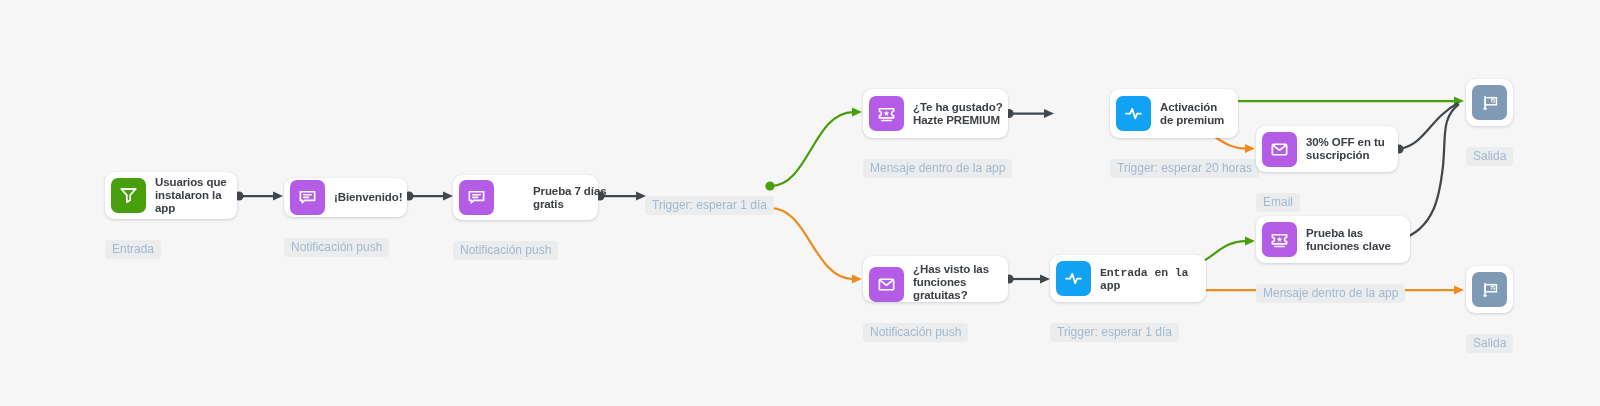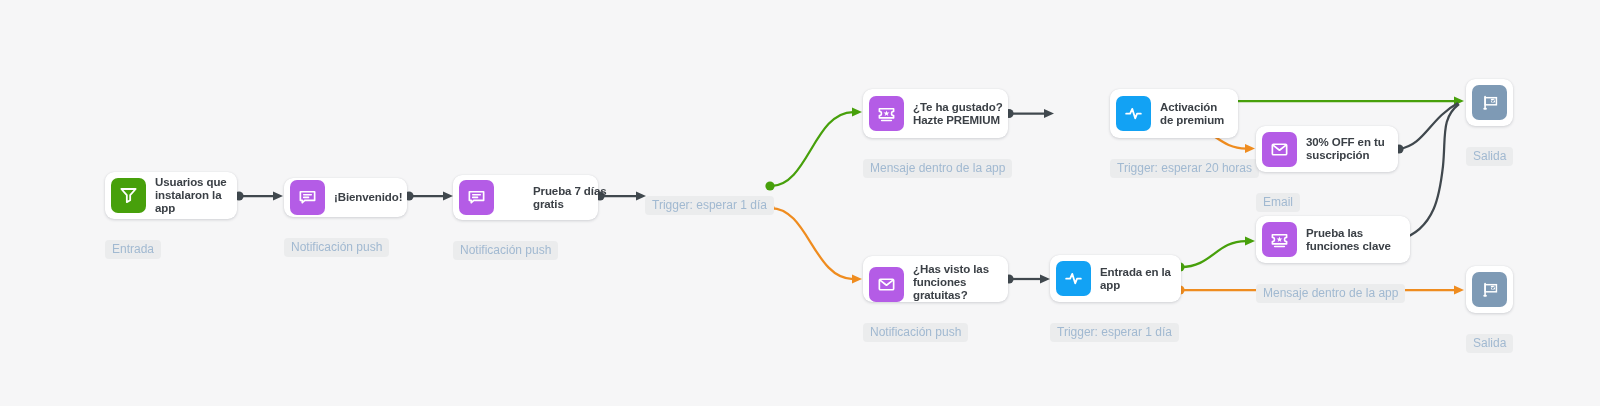--- a/index.html
+++ b/index.html
@@ -145,21 +145,21 @@
           <span class="icon" style="background: rgb(180, 92, 230);">
             <svg width="21" height="21" viewBox="0 0 20 20">
               <rect x="3.2" y="5" width="13.6" height="10" rx="1" fill="none" stroke="#fff" stroke-width="1.6"></rect>
               <path d="M3.8 5.8 L10 10.7 L16.2 5.8" fill="none" stroke="#fff" stroke-width="1.6" stroke-linejoin="round" stroke-linecap="round"></path>
             </svg>
           </span>
           <span class="title">¿Has visto las
 funciones
 gratuitas?</span>
         </div><span class="pill">Notificación push</span></div>
-      <div class="node" style="left: 1050px; top: 255px; width: 130px;"><div class="card" style="width: 131px; height: 47px;">
+      <div class="node" style="left: 1050px; top: 255px; width: 130px;"><div class="card" style="width: 156px; height: 47px; font-family: Liberation Mono, monospace;">
           <span class="icon" style="background: rgb(18, 162, 244);">
             <svg width="21" height="21" viewBox="0 0 20 20">
               <path d="M3 10.2 H6.8 L8.8 5.6 L11.6 14.6 L13.4 10.2 H17" fill="none" stroke="#fff" stroke-width="1.7" stroke-linecap="round" stroke-linejoin="round"></path>
             </svg>
           </span>
           <span class="title">Entrada en la
 app</span>
         </div><span class="pill">Trigger: esperar 1 día</span></div>
       <div class="node" style="left: 1256px; top: 216px; width: 142px;"><div class="card" style="width: 154px; height: 47px;">
           <span class="icon" style="background: rgb(180, 92, 230);">

